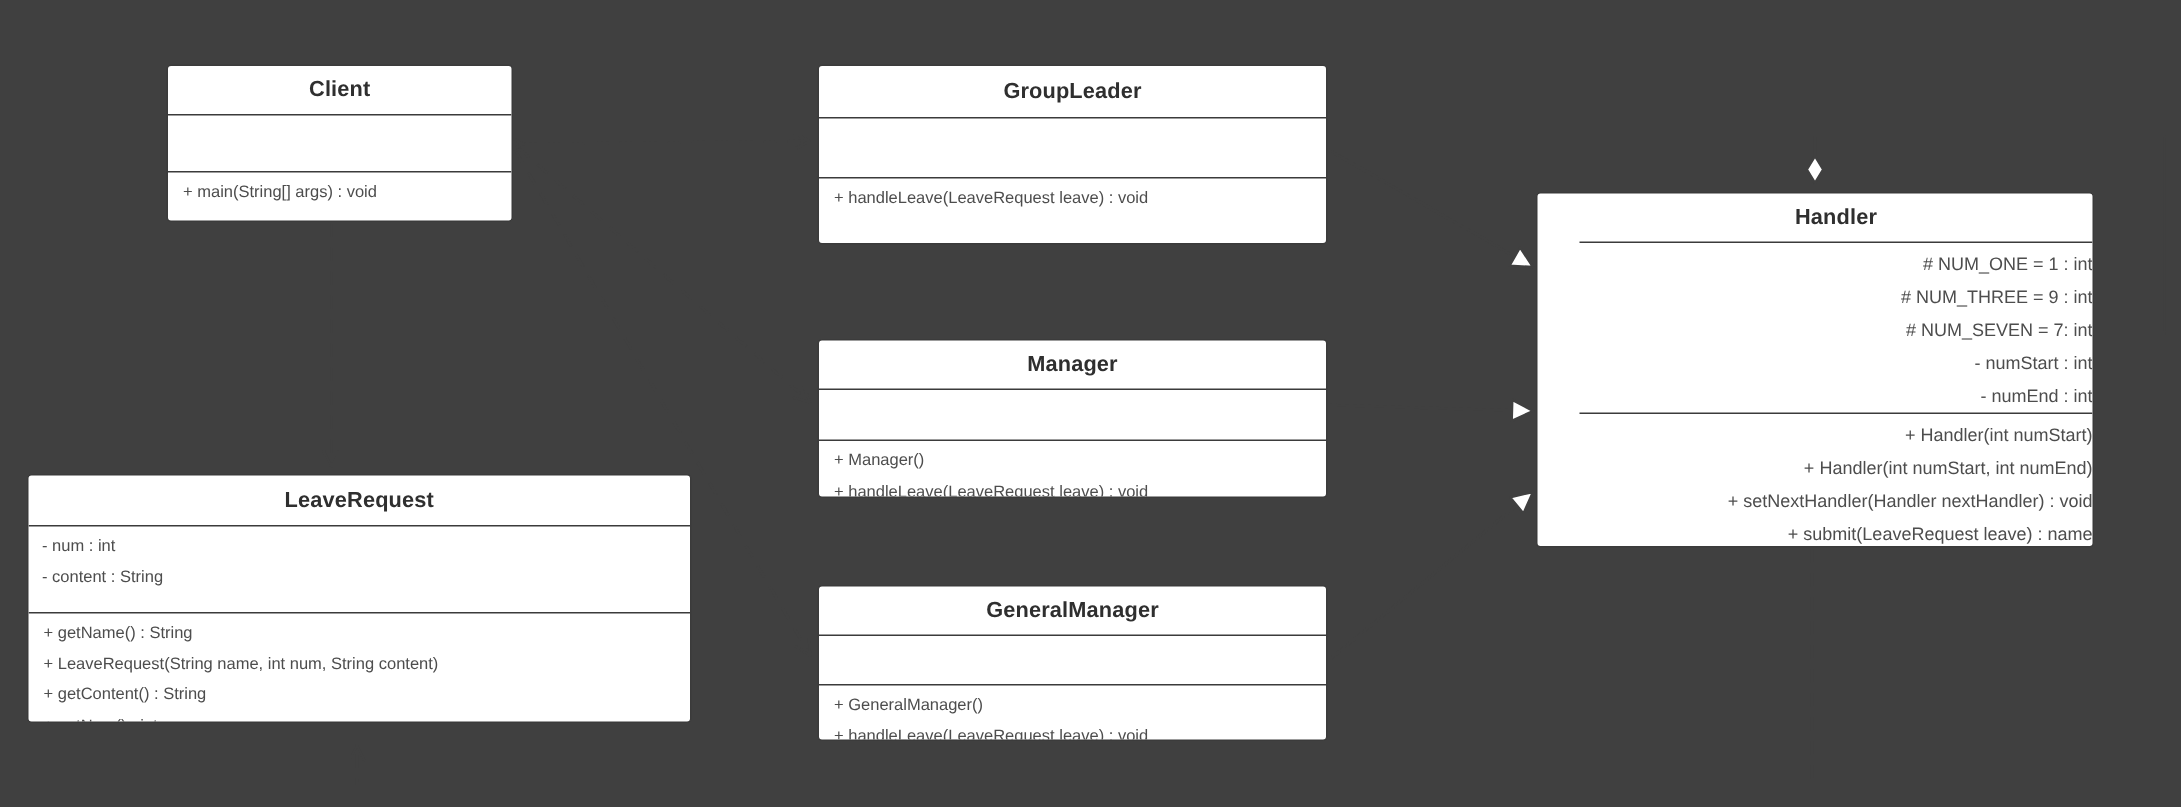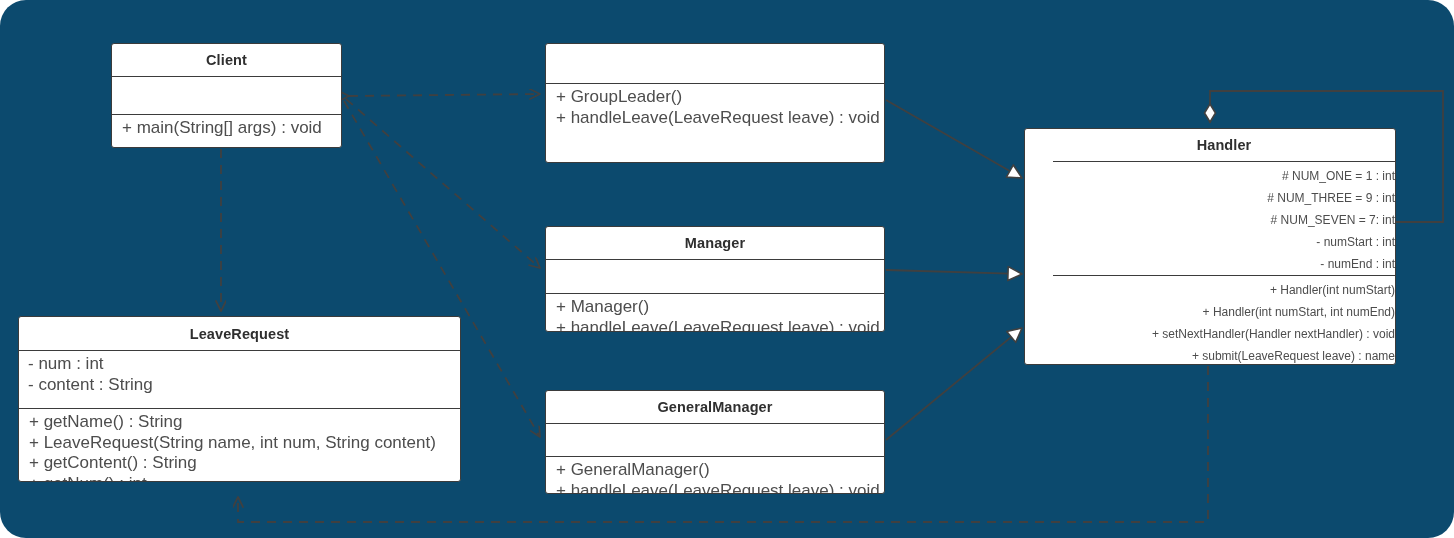--- a/index.html
+++ b/index.html
@@ -8,23 +8,22 @@
     padding: 0;
     background: #ffffff;
   }
   body {
     font-family: "Liberation Sans", "DejaVu Sans", sans-serif;
   }
   #diagram-canvas {
     position: relative;
     width: 1454px;
     height: 538px;
-    background: #0c4a6e;
-    overflow: hidden;
-    border-radius: 26px;
+    background: #404040;
+    overflow: hidden;
   }
   #edge-layer {
     position: absolute;
     left: 0;
     top: 0;
     width: 1454px;
     height: 538px;
     pointer-events: none;
   }
   .uml-class {
@@ -52,21 +51,21 @@
     box-sizing: border-box;
     padding: 3px 0 0 0;
     overflow: hidden;
   }
   .uml-ops {
     box-sizing: border-box;
     padding: 3px 0 0 0;
     overflow: hidden;
   }
   .uml-row {
-    font-size: 17px;
+    font-size: 11px;
     color: #4d4d4d;
     line-height: 20.5px;
     white-space: nowrap;
     padding-left: 9px;
   }
   .uml-ops .uml-row { padding-left: 10px; }
 
   
   .cls-client     { left: 111px; top: 43px;  width: 231px; height: 105px; }
   .cls-client     .uml-name  { height: 33px; }
@@ -174,23 +173,23 @@
     </div>
     <div class="uml-ops">
       <div class="uml-row">+ getName() : String</div>
       <div class="uml-row">+ LeaveRequest(String name, int num, String content)</div>
       <div class="uml-row">+ getContent() : String</div>
       <div class="uml-row">+ getNum() : int</div>
     </div>
   </div>
 
   <div class="uml-class cls-groupleader">
-    <div class="uml-attrs"></div>
-    <div class="uml-ops">
-      <div class="uml-row">+ GroupLeader()</div>
+    <div class="uml-name">GroupLeader</div>
+    <div class="uml-attrs"></div>
+    <div class="uml-ops">
       <div class="uml-row">+ handleLeave(LeaveRequest leave) : void</div>
     </div>
   </div>
 
   <div class="uml-class cls-manager">
     <div class="uml-name">Manager</div>
     <div class="uml-attrs"></div>
     <div class="uml-ops">
       <div class="uml-row">+ Manager()</div>
       <div class="uml-row">+ handleLeave(LeaveRequest leave) : void</div>

